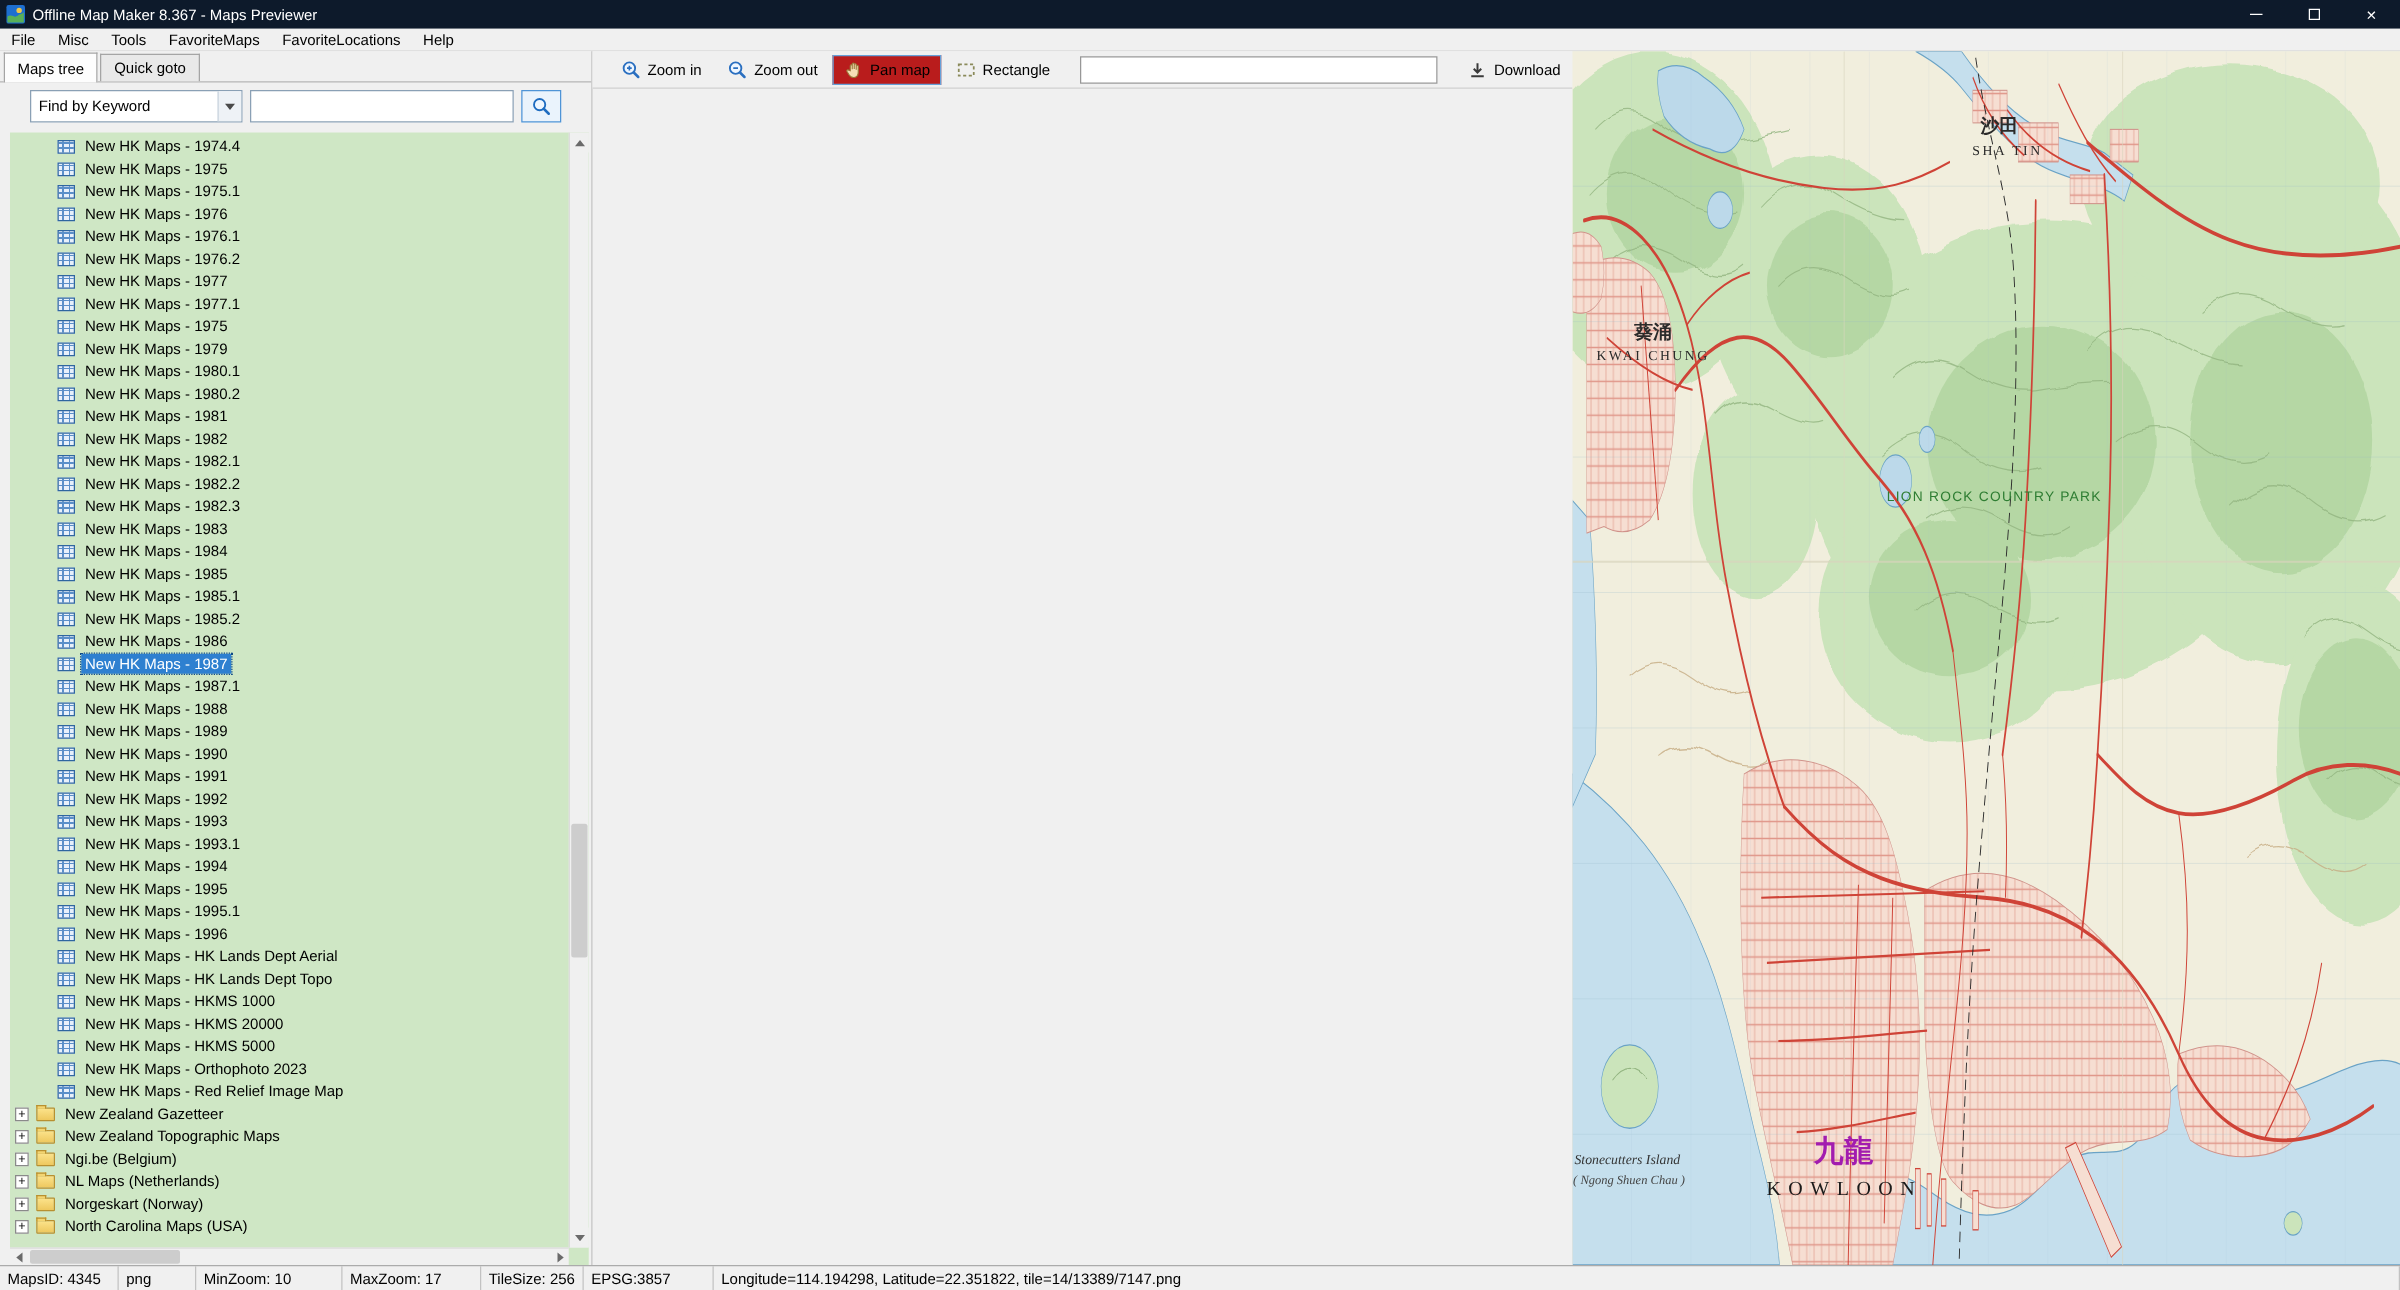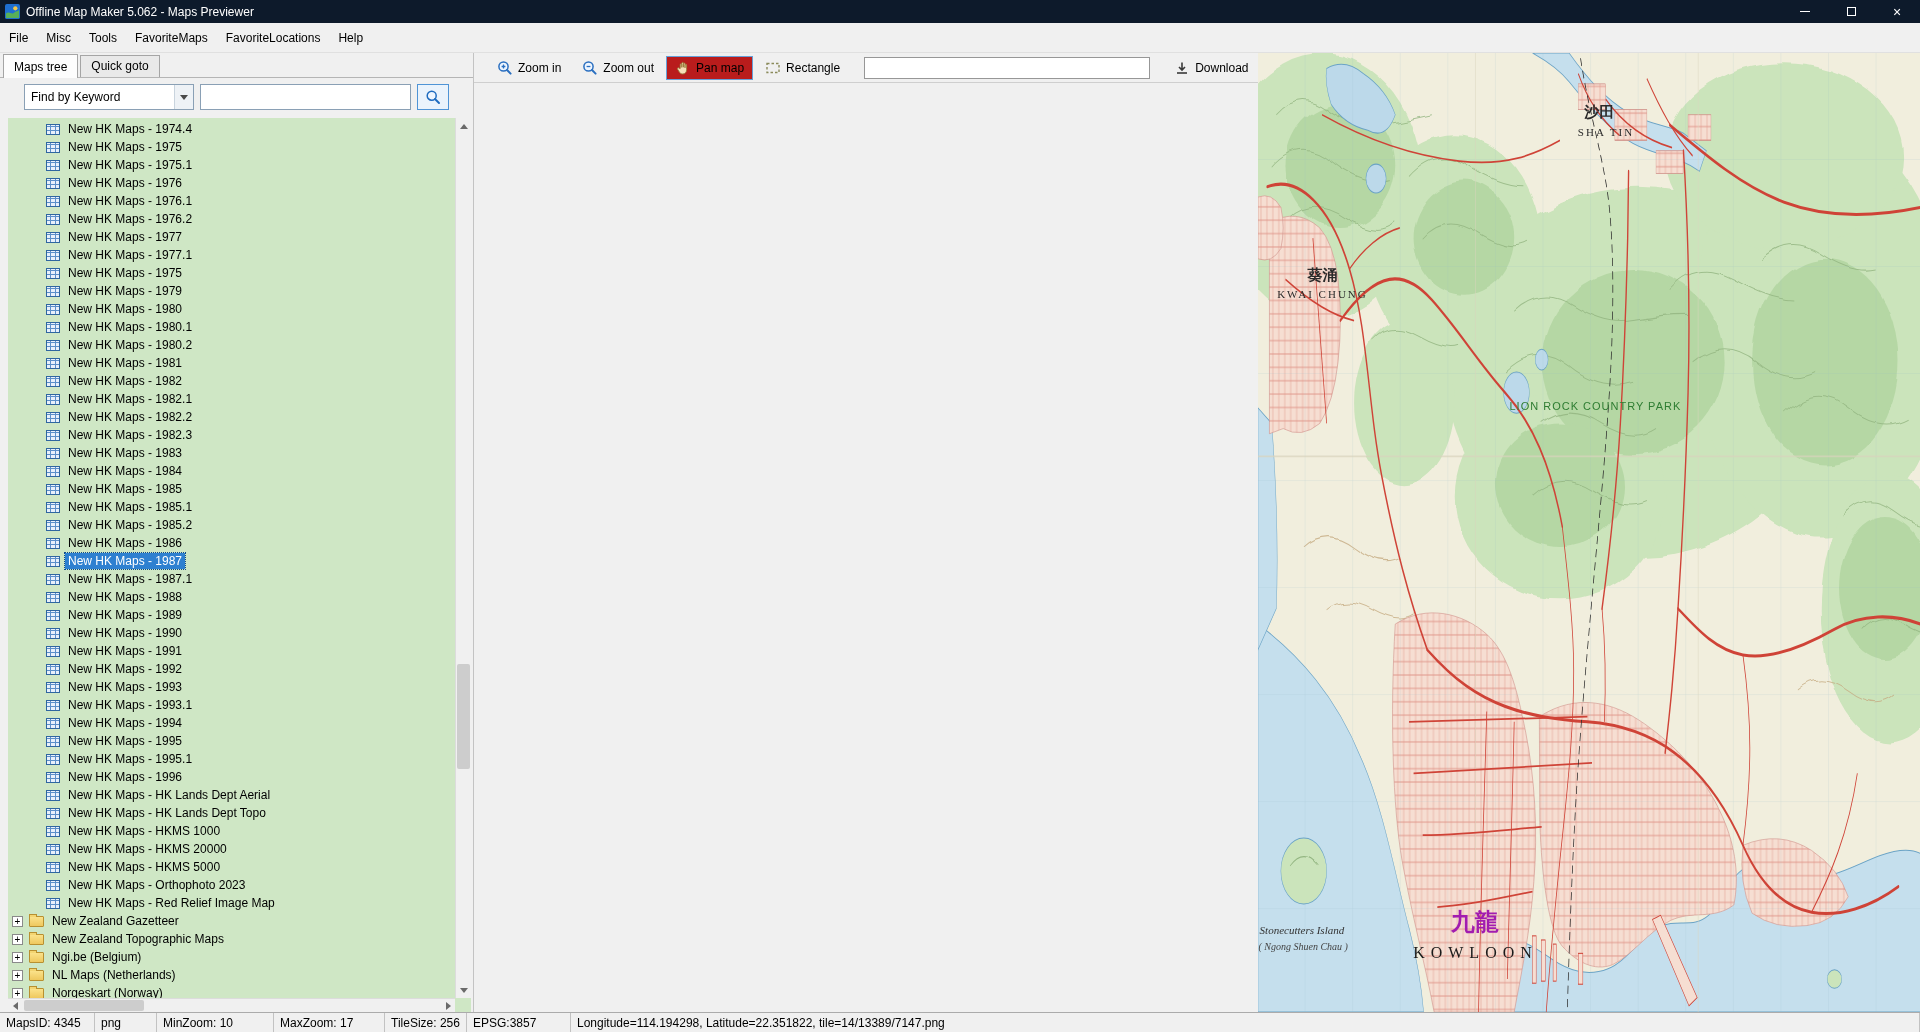--- a/index.html
+++ b/index.html
@@ -11,21 +11,21 @@
   .titlebar { height:23px; background:#0d1a2b; color:#fff; display:flex; align-items:center; padding-left:5px; flex:0 0 auto; }
   .titlebar .app-icon { margin-right:6px; display:flex; }
   .titlebar .title-text { font-size:12px; }
   .win-btns { margin-left:auto; display:flex; height:100%; }
   .win-btn { width:46px; display:flex; align-items:center; justify-content:center; color:#fff; }
   .glyph-min { width:10px; height:1px; background:#fff; display:block; }
   .glyph-max { width:9px; height:9px; border:1px solid #fff; display:block; }
   .glyph-close { font-size:14px; line-height:1; }
 
   
-  .menubar { height:30px; background:#f0f0f0; display:flex; align-items:center; border-bottom:1px solid #e0e0e0; flex:0 0 auto; }
+  .menubar { height:18px; background:#f0f0f0; display:flex; align-items:center; border-bottom:1px solid #e0e0e0; flex:0 0 auto; }
   .menu-item { padding:3px 9px; }
 
   
   .main { flex:1 1 auto; display:flex; min-height:0; }
 
   
   .sidebar { width:474px; flex:0 0 auto; background:#f0f0f0; border-right:1px solid #c3c3c3; display:flex; flex-direction:column; min-height:0; }
   .tab-row { height:25px; flex:0 0 auto; display:flex; align-items:flex-end; padding-left:3px; border-bottom:1px solid #b5b5b5; }
   .tab { padding:3px 10px 4px; border:1px solid #a5a5a5; border-bottom:none; background:#e9e9e9; margin-right:2px; font-size:12px; }
   .tab.active { background:#fdfdfd; padding-top:5px; position:relative; top:1px; }
@@ -94,21 +94,21 @@
 <div class="window">
 
   <div class="titlebar">
     <span class="app-icon">
       <svg width="15" height="15" viewBox="0 0 16 16">
           <rect width="16" height="16" rx="2" fill="#1e6fd0"></rect>
           <path d="M1,10 C5,7 7,12 10,9 C12,7 14,8 15,6 L15,15 L1,15 Z" fill="#58b058"></path>
           <circle cx="11" cy="4.6" r="2.3" fill="#f2c84b"></circle>
         </svg>
     </span>
-    <span class="title-text">Offline Map Maker 5.062 - Maps Previewer</span>
+    <span class="title-text">Offline Map Maker 8.367 - Maps Previewer</span>
     <div class="win-btns">
       <div class="win-btn">
           <span class="glyph-min"></span>
         </div>
       <div class="win-btn">
           <span class="glyph-max"></span>
         </div>
       <div class="win-btn">
           <span class="glyph-close">×</span>
         </div>
@@ -190,25 +190,20 @@
             </div>
             <div class="tree-row">
               <span class="leaf-spacer"></span>
               <span class="map-icon"></span>
               <span class="tree-label">New HK Maps - 1975</span>
             </div>
             <div class="tree-row">
               <span class="leaf-spacer"></span>
               <span class="map-icon"></span>
               <span class="tree-label">New HK Maps - 1979</span>
-            </div>
-            <div class="tree-row">
-              <span class="leaf-spacer"></span>
-              <span class="map-icon"></span>
-              <span class="tree-label">New HK Maps - 1980</span>
             </div>
             <div class="tree-row">
               <span class="leaf-spacer"></span>
               <span class="map-icon"></span>
               <span class="tree-label">New HK Maps - 1980.1</span>
             </div>
             <div class="tree-row">
               <span class="leaf-spacer"></span>
               <span class="map-icon"></span>
               <span class="tree-label">New HK Maps - 1980.2</span>

